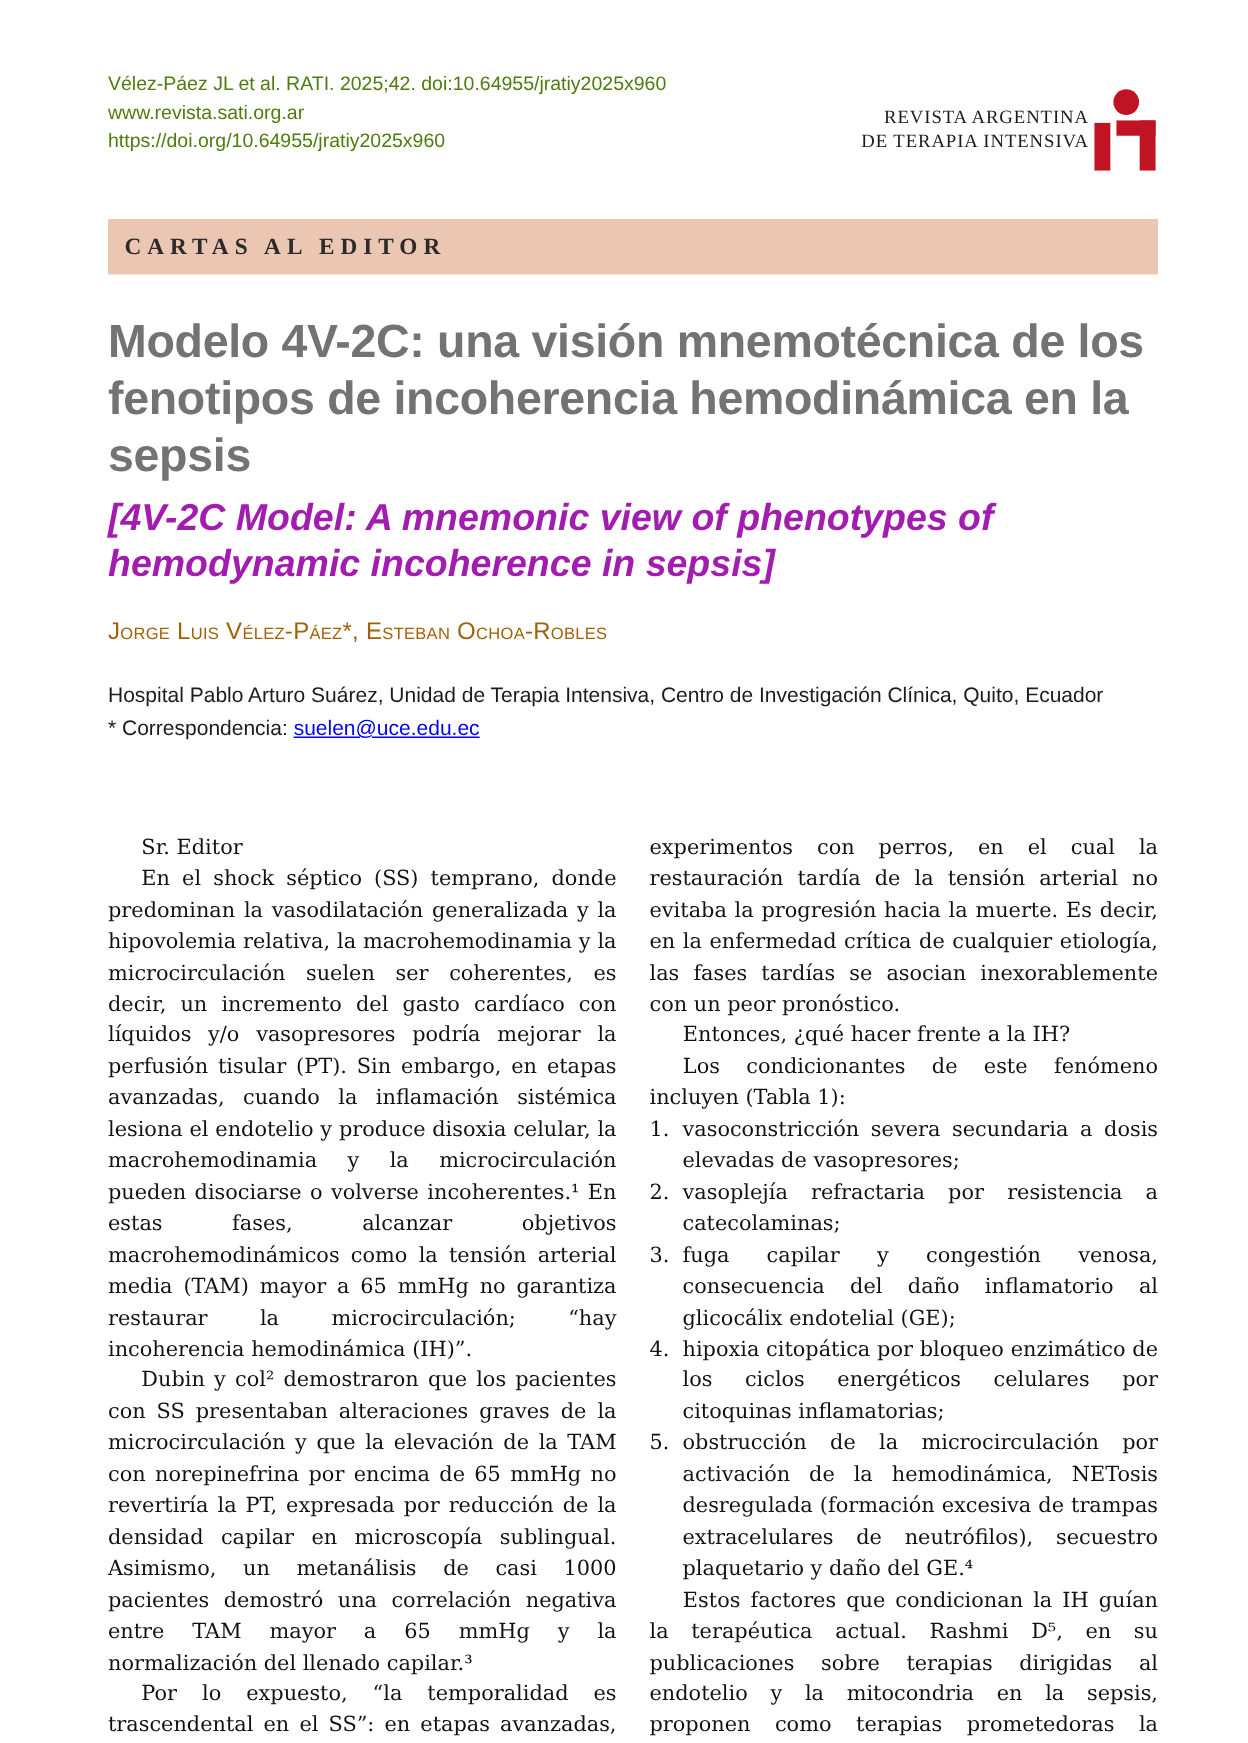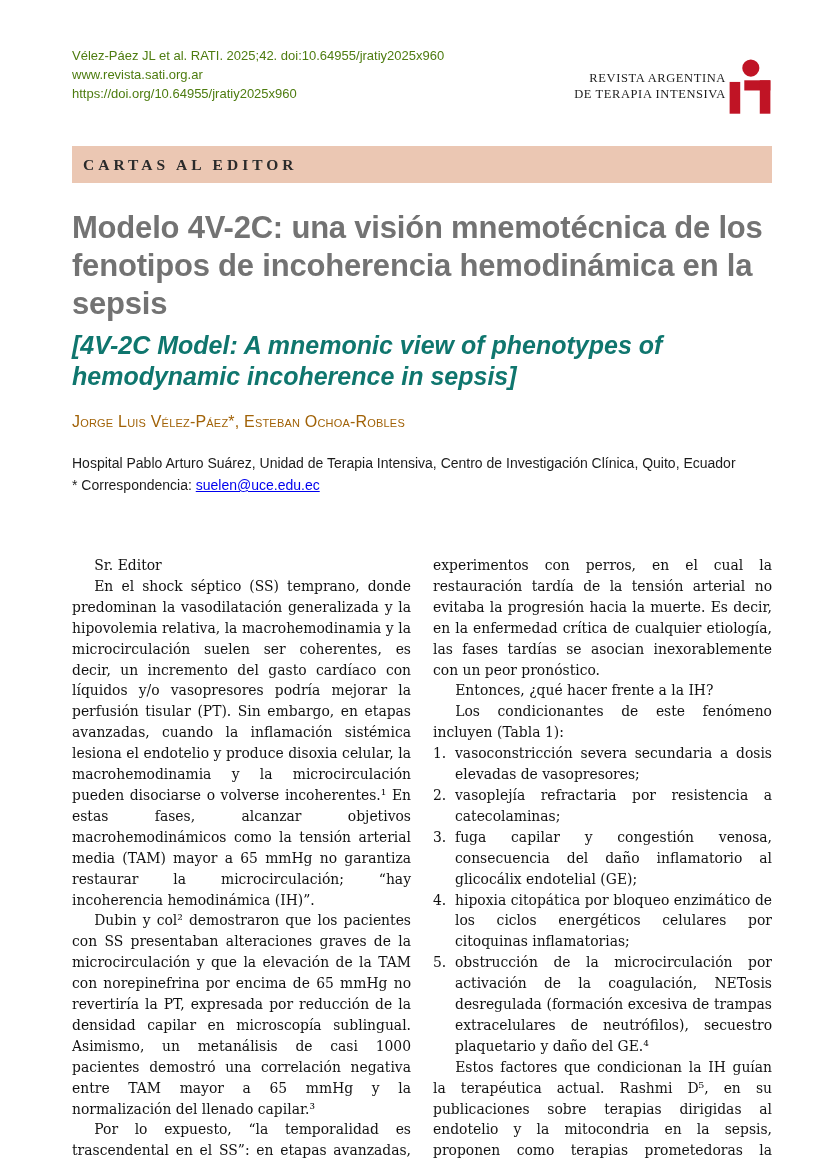--- a/index.html
+++ b/index.html
@@ -40,21 +40,21 @@
   h1.title {
     margin: 26px 0 0 0;
     font-family: "Liberation Sans", sans-serif;
     font-weight: bold; font-size: 31px; line-height: 38px;
     color: #737373; letter-spacing: -0.2px;
   }
   h2.title-en {
     margin: 7px 0 0 0;
     font-family: "Liberation Sans", sans-serif;
     font-style: italic; font-weight: bold; font-size: 25px; line-height: 31px;
-    color: #0f766e;
+    color: #a21caf;
   }
 
   
   .authors {
     margin-top: 21px;
     font-variant: small-caps;
     font-size: 16px; letter-spacing: 0.2px; color: #a16207;
   }
   .affiliation { margin-top: 24px; font-size: 14px; color: #1c1c1c; }
   .correspondence { margin-top: 6px; font-size: 14px; color: #1c1c1c; }
@@ -141,20 +141,20 @@
       <div class="li">
         <span class="num">3.</span>
         <span class="txt">fuga capilar y congestión venosa, consecuencia del daño inflamatorio al glicocálix endotelial (GE);</span>
       </div>
       <div class="li">
         <span class="num">4.</span>
         <span class="txt">hipoxia citopática por bloqueo enzimático de los ciclos energéticos celulares por citoquinas inflamatorias;</span>
       </div>
       <div class="li">
         <span class="num">5.</span>
-        <span class="txt">obstrucción de la microcirculación por activación de la coagulación, NETosis desregulada (formación excesiva de trampas extracelulares de neutrófilos), secuestro plaquetario y daño del GE.⁴</span>
+        <span class="txt">obstrucción de la microcirculación por activación de la hemodinámica, NETosis desregulada (formación excesiva de trampas extracelulares de neutrófilos), secuestro plaquetario y daño del GE.⁴</span>
       </div>
 
       <p class="indent">Estos factores que condicionan la IH guían la terapéutica actual. Rashmi D⁵, en su publicaciones sobre terapias dirigidas al endotelio y la mitocondria en la sepsis, proponen como terapias prometedoras la restauración del GE con glicomiméticos (sustancias que restauran el GE), la infusión de plasma, recambio plasmático terapéutico y la estimulación de la biogénesis mitocondrial con fármacos como indometacina o ciclosporina A. Dado que la toxicidad asociada a catecolaminas en dosis elevadas está ampliamente documentada, los enfoques recientes</p>
     </div>
   </div>
 
 </div>
 
 </body></html>

